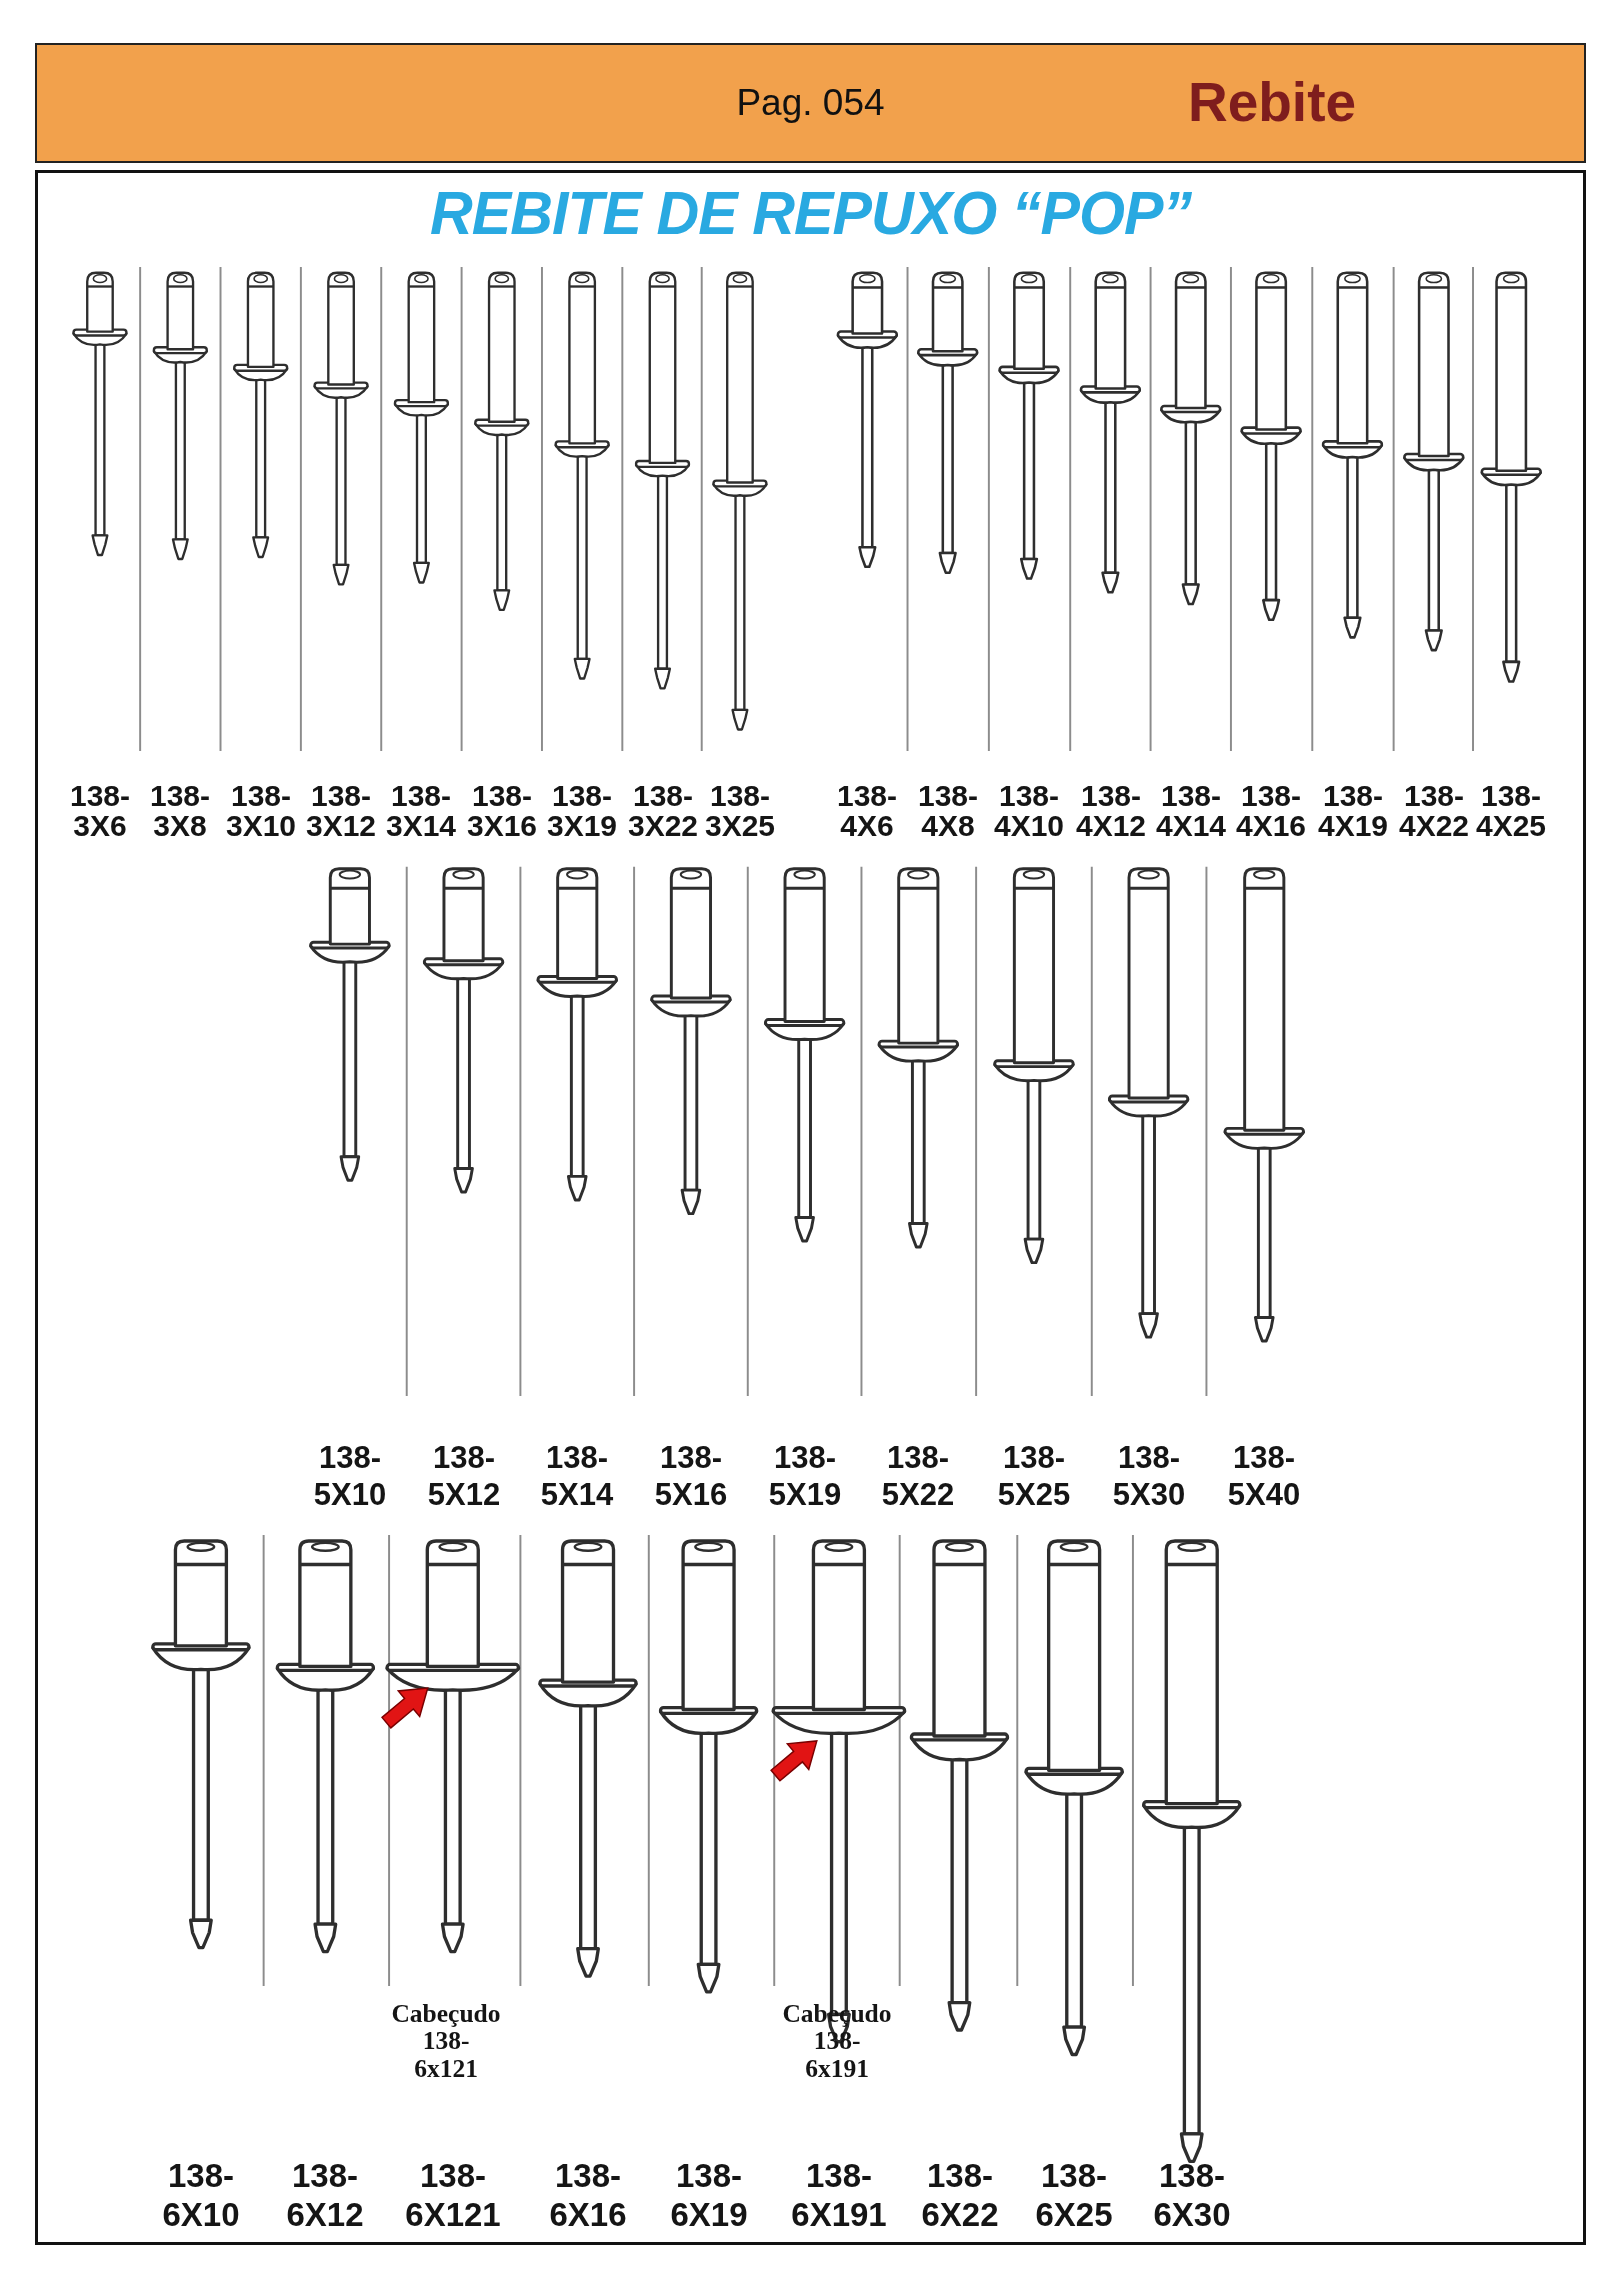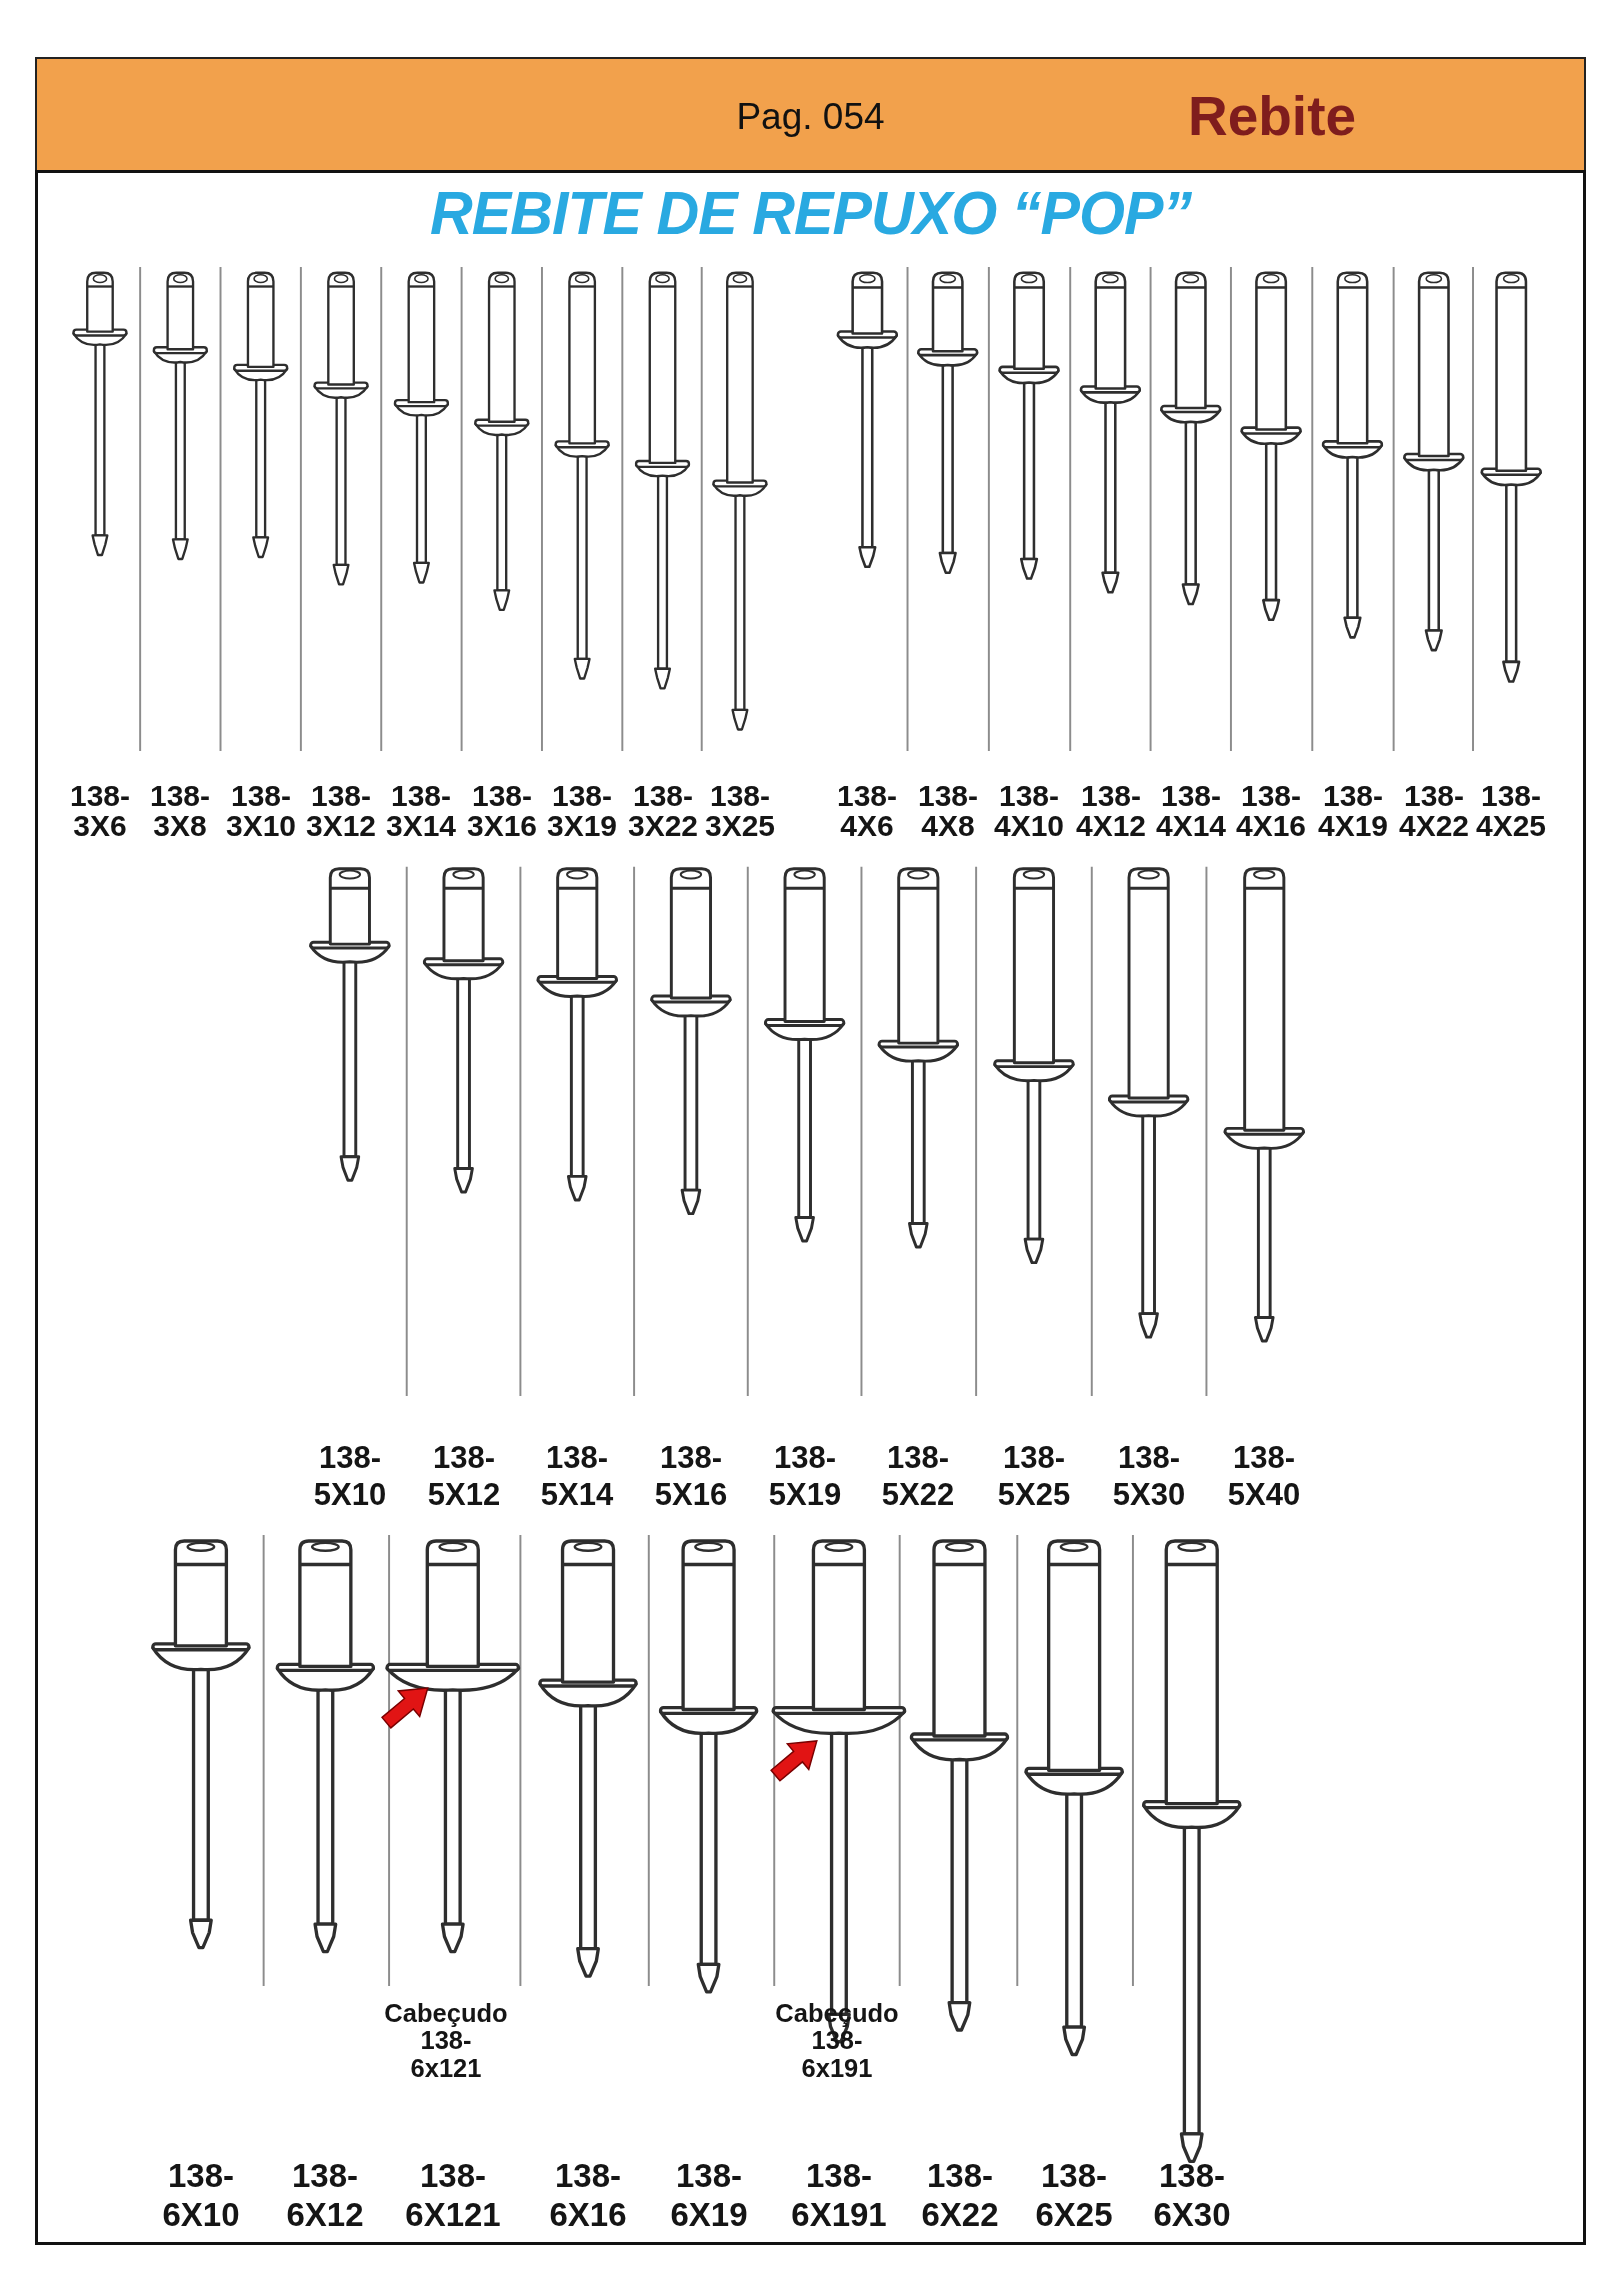--- a/index.html
+++ b/index.html
@@ -2,21 +2,21 @@
 <html><head>
 <meta charset="utf-8">
 <style>
   html,body{margin:0;padding:0;background:#e9e9e9;}
   .page{
     position:relative;width:1621px;height:2293px;background:#ffffff;
     font-family:"Liberation Sans", sans-serif;overflow:hidden;
   }
   .header{
     position:absolute;left:35px;top:43px;width:1551px;height:120px;
-    box-sizing:border-box;border:2.9px solid #222222;background:#F2A14C;margin-top:14px;
+    box-sizing:border-box;border:2.9px solid #222222;background:#F2A14C;
   }
   .pag{
     position:absolute;left:50%;top:50%;transform:translate(-50%,-50%);
     font-size:37px;color:#111;white-space:nowrap;
   }
   .brand{
     position:absolute;left:1098px;top:50%;transform:translateY(-52%);
     width:274px;text-align:center;font-size:55px;font-weight:bold;color:#7f1d1d;
     letter-spacing:0px;white-space:nowrap;
   }
@@ -32,21 +32,21 @@
   #art{position:absolute;left:0;top:0;z-index:2;}
   #labels{position:absolute;left:0;top:0;z-index:3;}
   .rivet-label{
     position:absolute;width:118px;margin-left:-59px;text-align:center;
     font-weight:bold;color:#151515;white-space:nowrap;
   }
   .annotation{
     position:absolute;width:216px;margin-left:-108px;text-align:center;
     font-size:25.5px;line-height:27.4px;font-weight:bold;color:#151515;z-index:3;
   }
-  .annotation div{white-space:nowrap;}
+  .annotation div{white-space:nowrap;font-family:Liberation Serif, serif;}
 </style>
 </head>
 <body>
 
 <div class="page">
 
   <div class="header" style="background: rgb(242, 161, 76);">
     <span class="pag">Pag. 054</span>
     <span class="brand">Rebite</span>
   </div>

